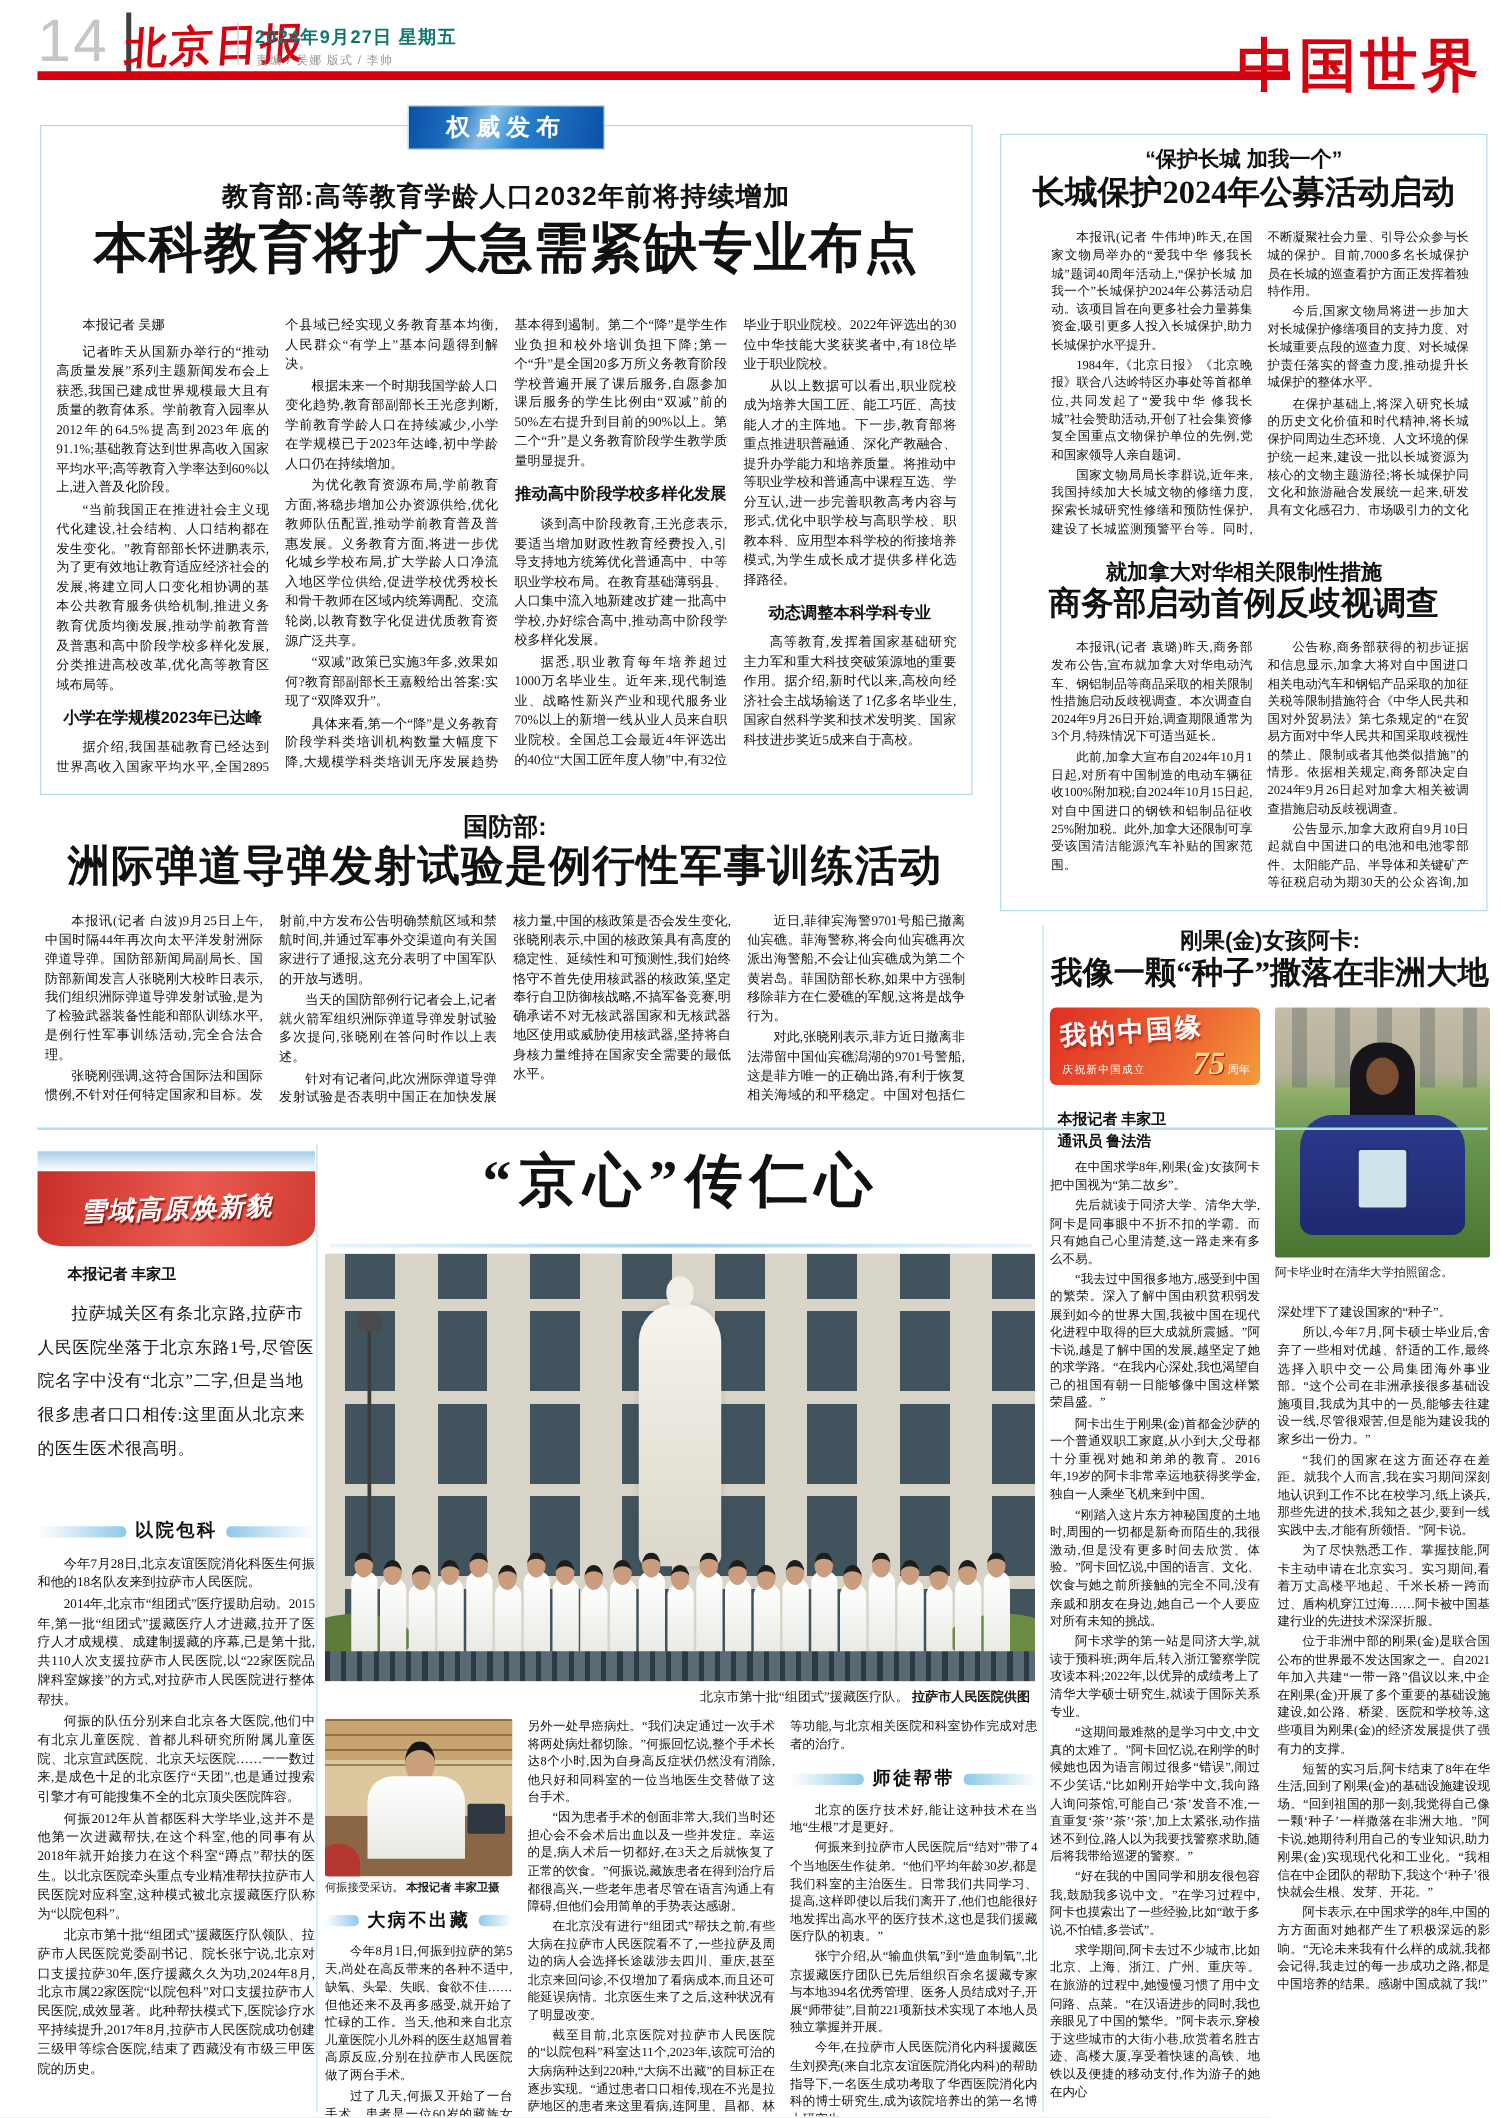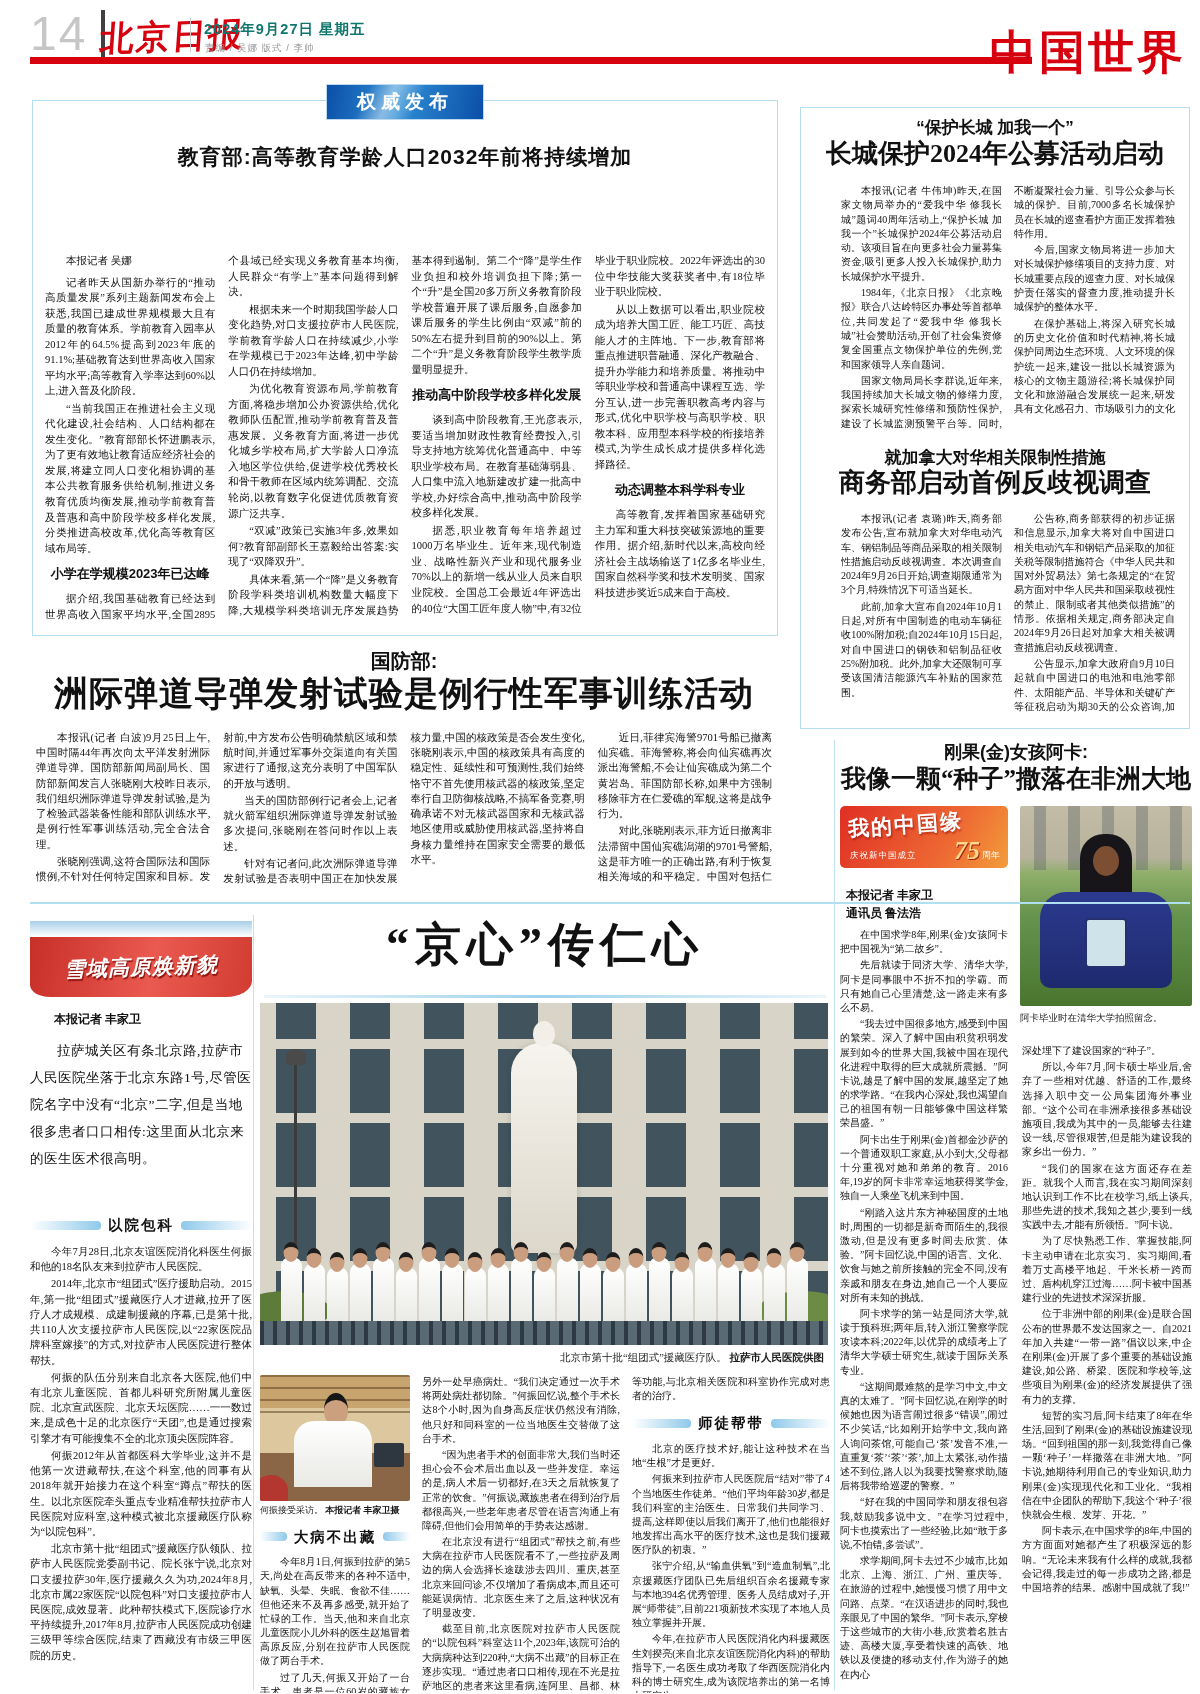--- a/index.html
+++ b/index.html
@@ -175,27 +175,28 @@
   <div class="abs sans" id="date-line">2024年9月27日 星期五</div>
   <div class="abs sans" id="editors-line">责编 / 吴娜  版式 / 李帅</div>
   <div class="abs" id="hdr-rule"></div>
   <div class="abs" id="section-title">中国世界</div>
 
   <div class="abs" id="edu-box">
     <div id="edu-banner">
       <span>权威发布</span>
     </div>
     <div class="kicker" id="edu-kicker">教育部:高等教育学龄人口2032年前将持续增加</div>
+    <div class="headline" id="edu-headline">本科教育将扩大急需紧缺专业布点</div>
     <div class="cols" id="edu-body">
         <div class="blk-byline">本报记者 吴娜</div>
         <p class="blk-p">记者昨天从国新办举行的“推动高质量发展”系列主题新闻发布会上获悉,我国已建成世界规模最大且有质量的教育体系。学前教育入园率从2012年的64.5%提高到2023年底的91.1%;基础教育达到世界高收入国家平均水平;高等教育入学率达到60%以上,进入普及化阶段。</p>
         <p class="blk-p">“当前我国正在推进社会主义现代化建设,社会结构、人口结构都在发生变化。”教育部部长怀进鹏表示,为了更有效地让教育适应经济社会的发展,将建立同人口变化相协调的基本公共教育服务供给机制,推进义务教育优质均衡发展,推动学前教育普及普惠和高中阶段学校多样化发展,分类推进高校改革,优化高等教育区域布局等。</p>
         <div class="blk-h">小学在学规模2023年已达峰</div>
         <p class="blk-p">据介绍,我国基础教育已经达到世界高收入国家平均水平,全国2895个县域已经实现义务教育基本均衡,人民群众“有学上”基本问题得到解决。</p>
-        <p class="blk-p">根据未来一个时期我国学龄人口变化趋势,对口支援拉萨市人民医院,学前教育学龄人口在持续减少,小学在学规模已于2023年达峰,初中学龄人口仍在持续增加。</p>
+        <p class="blk-p">根据未来一个时期我国学龄人口变化趋势,教育部副部长王光彦判断,学前教育学龄人口在持续减少,小学在学规模已于2023年达峰,初中学龄人口仍在持续增加。</p>
         <p class="blk-p">为优化教育资源布局,学前教育方面,将稳步增加公办资源供给,优化教师队伍配置,推动学前教育普及普惠发展。义务教育方面,将进一步优化城乡学校布局,扩大学龄人口净流入地区学位供给,促进学校优秀校长和骨干教师在区域内统筹调配、交流轮岗,以教育数字化促进优质教育资源广泛共享。</p>
         <p class="blk-p">“双减”政策已实施3年多,效果如何?教育部副部长王嘉毅给出答案:实现了“双降双升”。</p>
         <p class="blk-p">具体来看,第一个“降”是义务教育阶段学科类培训机构数量大幅度下降,大规模学科类培训无序发展趋势基本得到遏制。第二个“降”是学生作业负担和校外培训负担下降;第一个“升”是全国20多万所义务教育阶段学校普遍开展了课后服务,自愿参加课后服务的学生比例由“双减”前的50%左右提升到目前的90%以上。第二个“升”是义务教育阶段学生教学质量明显提升。</p>
         <div class="blk-h">推动高中阶段学校多样化发展</div>
         <p class="blk-p">谈到高中阶段教育,王光彦表示,要适当增加财政性教育经费投入,引导支持地方统筹优化普通高中、中等职业学校布局。在教育基础薄弱县、人口集中流入地新建改扩建一批高中学校,办好综合高中,推动高中阶段学校多样化发展。</p>
         <p class="blk-p">据悉,职业教育每年培养超过1000万名毕业生。近年来,现代制造业、战略性新兴产业和现代服务业70%以上的新增一线从业人员来自职业院校。全国总工会最近4年评选出的40位“大国工匠年度人物”中,有32位毕业于职业院校。2022年评选出的30位中华技能大奖获奖者中,有18位毕业于职业院校。</p>
         <p class="blk-p">从以上数据可以看出,职业院校成为培养大国工匠、能工巧匠、高技能人才的主阵地。下一步,教育部将重点推进职普融通、深化产教融合、提升办学能力和培养质量。将推动中等职业学校和普通高中课程互选、学分互认,进一步完善职教高考内容与形式,优化中职学校与高职学校、职教本科、应用型本科学校的衔接培养模式,为学生成长成才提供多样化选择路径。</p>
         <div class="blk-h">动态调整本科学科专业</div>
         <p class="blk-p">高等教育,发挥着国家基础研究主力军和重大科技突破策源地的重要作用。据介绍,新时代以来,高校向经济社会主战场输送了1亿多名毕业生,国家自然科学奖和技术发明奖、国家科技进步奖近5成来自于高校。</p>
       </div>

